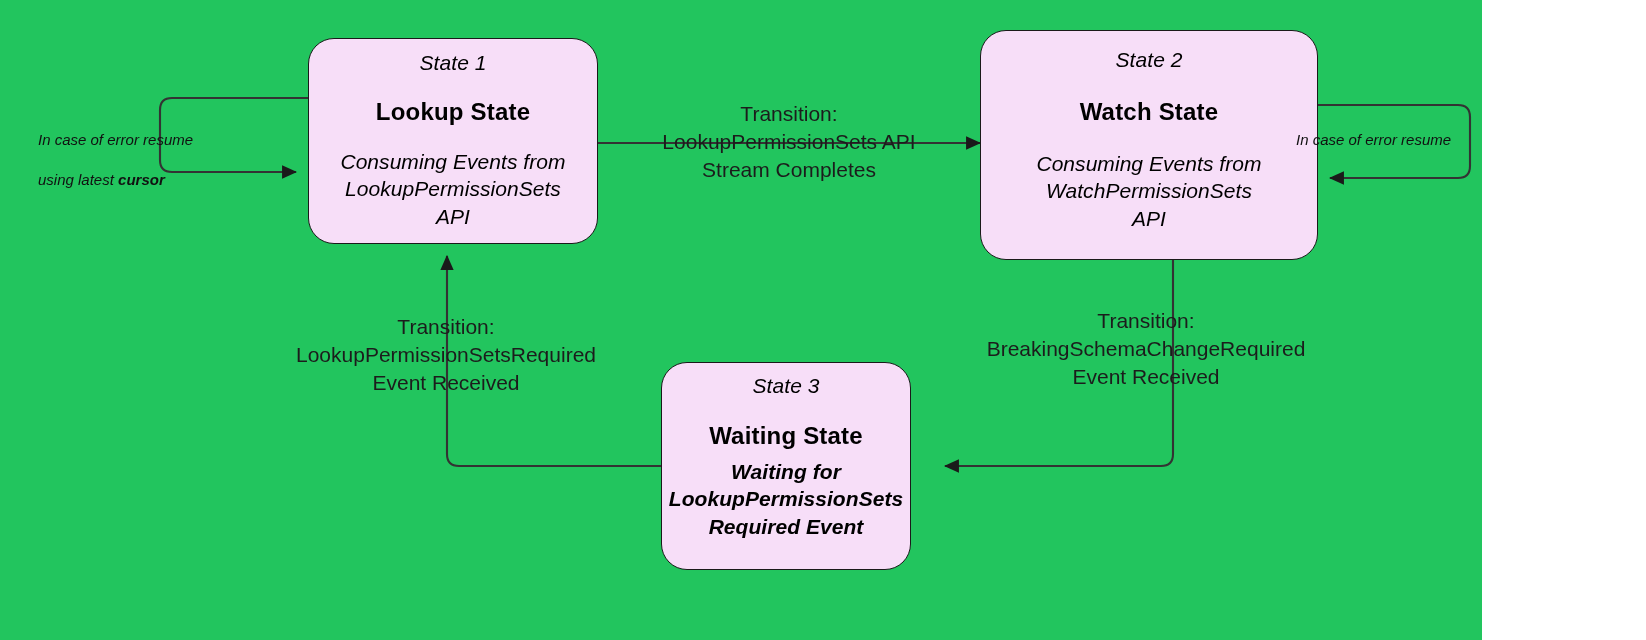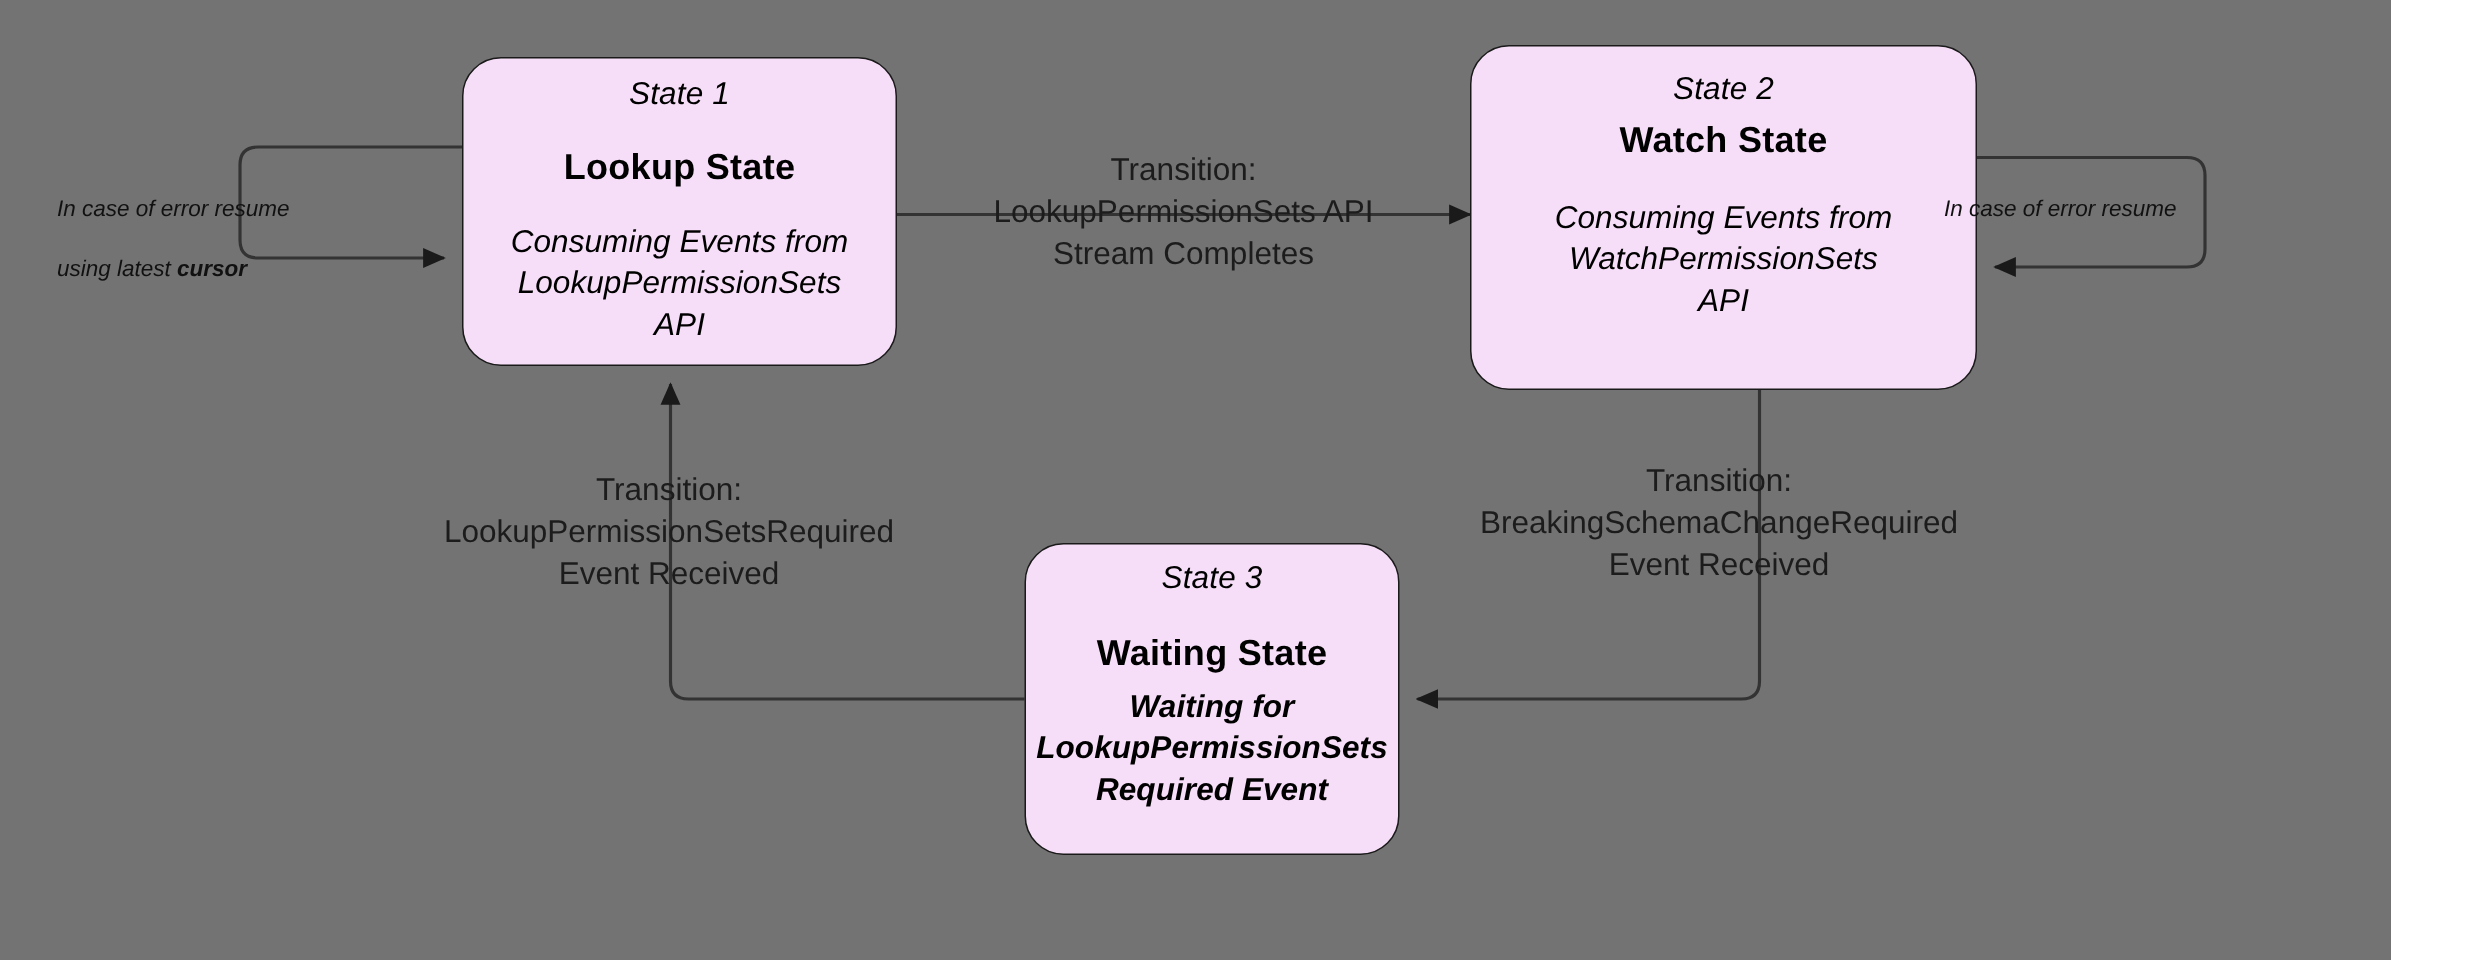--- a/index.html
+++ b/index.html
@@ -5,23 +5,23 @@
   html, body {
     margin: 0;
     padding: 0;
     background: #ffffff;
   }
   body {
     font-family: "Liberation Sans", sans-serif;
   }
   #canvas {
     position: relative;
-    width: 1594px;
+    width: 1482px;
     height: 640px;
-    background: #737373;
+    background: #22c55e;
     overflow: hidden;
   }
   svg.wires {
     position: absolute;
     left: 0;
     top: 0;
     width: 1646px;
     height: 640px;
   }
   .state-box {
@@ -109,27 +109,27 @@
   <div class="state-box" style="left:308px; top:38px; width:290px; height:206px; padding-top:12px;">
     <div class="state-id">State 1</div>
     <div class="state-name" style="margin-top:23px;">Lookup State</div>
     <div class="state-desc" style="margin-top:22px;">Consuming Events from
 LookupPermissionSets
 API</div>
   </div>
 
   <div class="state-box" style="left:980px; top:30px; width:338px; height:230px; padding-top:17px;">
     <div class="state-id">State 2</div>
-    <div class="state-name" style="margin-top:8px;">Watch State</div>
+    <div class="state-name" style="margin-top:26px;">Watch State</div>
     <div class="state-desc" style="margin-top:24px;">Consuming Events from
 WatchPermissionSets
 API</div>
   </div>
 
-  <div class="state-box" style="left:683px; top:362px; width:250px; height:208px; padding-top:11px;">
+  <div class="state-box" style="left:661px; top:362px; width:250px; height:208px; padding-top:11px;">
     <div class="state-id">State 3</div>
     <div class="state-name" style="margin-top:24px;">Waiting State</div>
     <div class="state-desc" style="margin-top:8px;font-weight:bold;">Waiting for
 LookupPermissionSets
 Required Event</div>
   </div>
 
   <div class="edge-label" style="left:626px; top:100px; width:326px;">Transition:
 LookupPermissionSets API
 Stream Completes</div>

